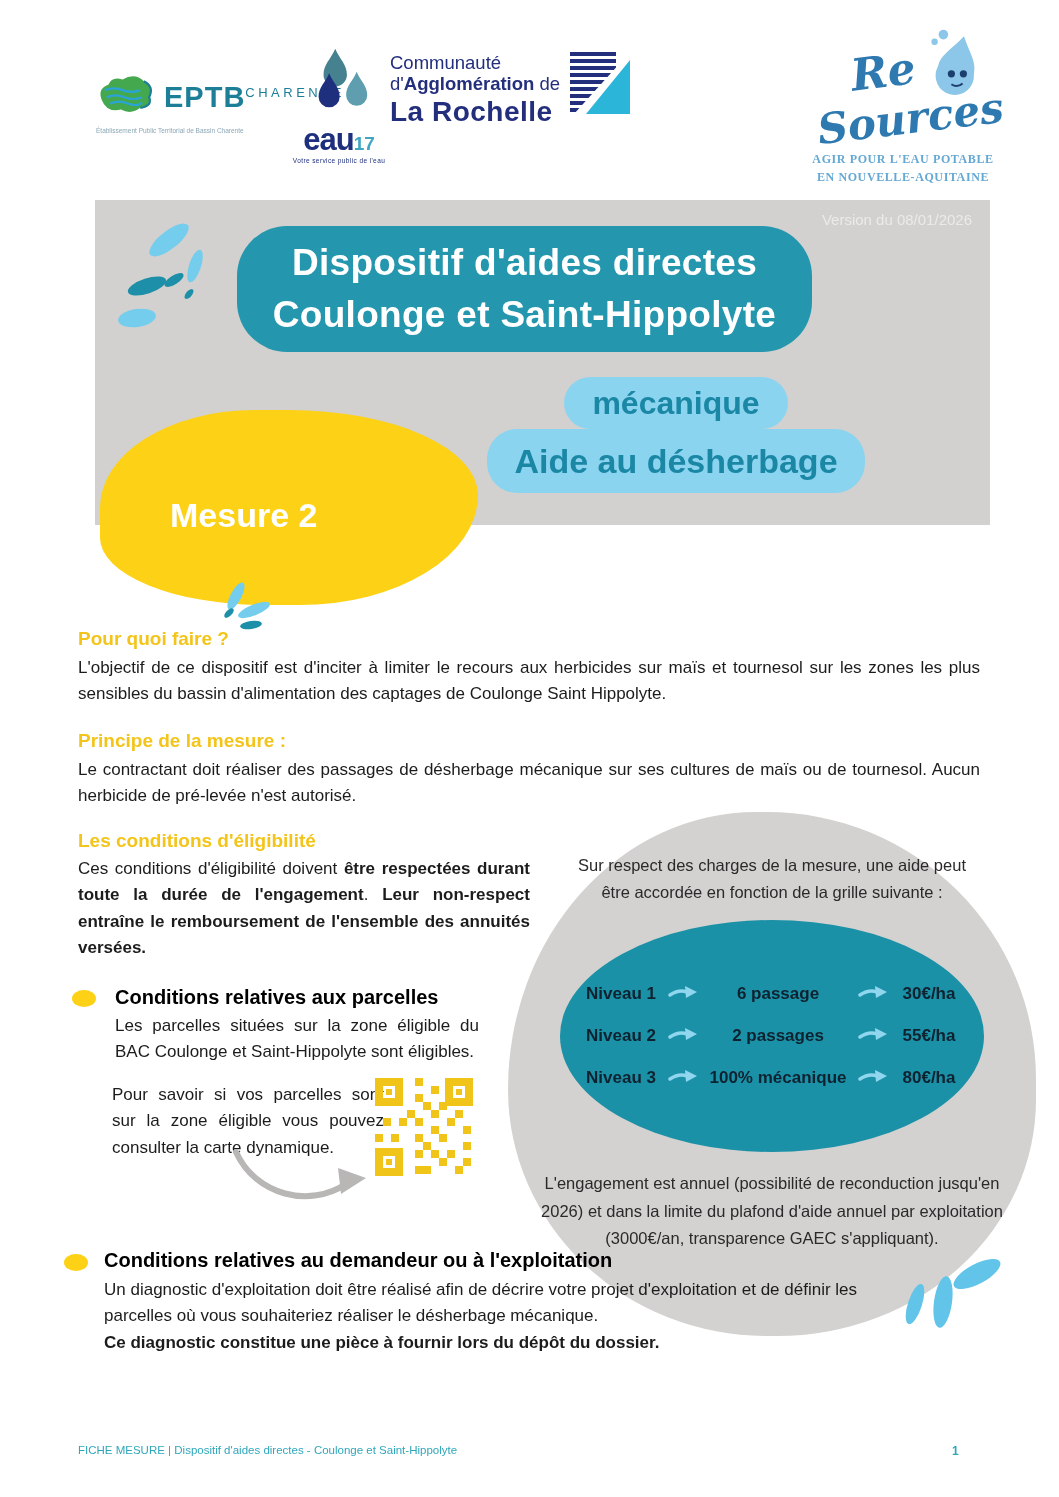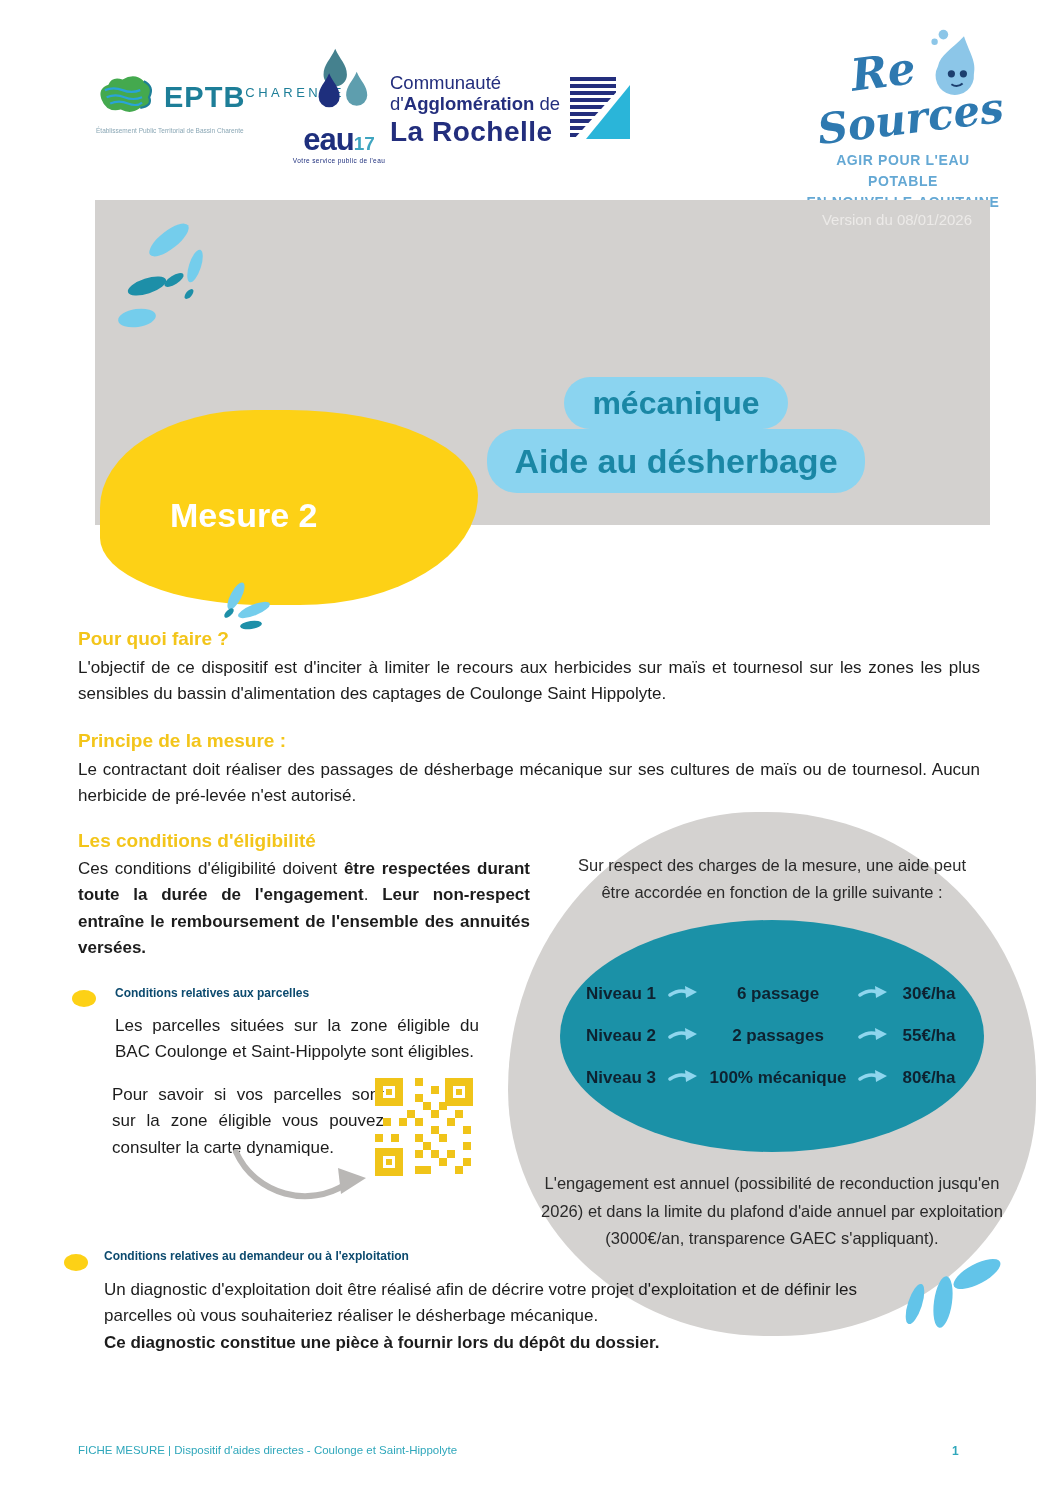--- a/index.html
+++ b/index.html
@@ -14,34 +14,34 @@
   .eptb-acronym{font-size:29px;font-weight:bold;color:#1d7e98;letter-spacing:1px;}
   .eptb-region{font-size:13px;color:#1d7e98;letter-spacing:3.5px;margin-top:3px;}
   .eptb-tagline{font-size:6.5px;color:#8aa7b5;margin-top:3px;white-space:nowrap;}
 
   .logo-eau17{left:283px;top:46px;width:112px;text-align:center;}
   .eau-word{line-height:1;margin-top:-2px;}
   .eau-main{font-size:31px;font-weight:bold;color:#1e2f7d;letter-spacing:-1px;}
   .eau-num{font-size:19px;font-weight:bold;color:#3fa5c0;}
   .eau-tagline{font-size:6.5px;color:#1e2f7d;letter-spacing:.4px;margin-top:2px;white-space:nowrap;}
 
-  .logo-lr{left:390px;top:72px;display:flex;align-items:center;gap:10px;}
+  .logo-lr{left:390px;top:52px;display:flex;gap:10px;}
   .lr-txt{line-height:1.15;color:#232e7d;}
   .lr-l1,.lr-l2{font-size:18.5px;}
   .lr-l2 b{font-weight:bold;}
   .lr-l3{font-size:28px;font-weight:bold;letter-spacing:.5px;margin-top:1px;}
 
   .logo-rs{left:803px;top:28px;width:200px;height:165px;}
   .rs-word{position:absolute;font-family:"DejaVu Serif",serif;font-style:italic;
            font-weight:bold;color:#2e79b0;transform:rotate(-7deg);line-height:1;}
   .rs-w1{left:48px;top:22px;font-size:44px;}
   .rs-w2{left:14px;top:70px;font-size:42px;}
   .rs-mascot{position:absolute;right:14px;top:0;}
   .rs-tagline{position:absolute;left:0;top:122px;width:100%;text-align:center;
-              font-size:14px;font-weight:bold;color:#64a8d4;letter-spacing:.6px;line-height:1.5;}
+              font-size:12px;font-weight:bold;color:#64a8d4;letter-spacing:.6px;line-height:1.5;font-family:Liberation Serif, serif;}
 
   
   .gray-banner{position:absolute;left:95px;top:200px;width:895px;height:325px;background:#d3d1cf;}
   .version{position:absolute;right:18px;top:11px;font-size:15px;color:#eceae8;}
   .splash-large{position:absolute;left:16px;top:20px;}
   .title-blob{position:absolute;left:142px;top:26px;width:575px;height:126px;background:#2497ae;
               border-radius:50px;display:flex;flex-direction:column;justify-content:center;
               align-items:center;}
   .title-line{color:#ffffff;font-weight:bold;font-size:37px;line-height:1.4;letter-spacing:.3px;
               text-align:center;white-space:nowrap;}
@@ -63,21 +63,21 @@
   .h-purpose{left:78px;top:628px;}
   .b-purpose{left:78px;top:655px;width:902px;}
   .h-principle{left:78px;top:730px;}
   .b-principle{left:78px;top:757px;width:902px;}
   .h-elig{left:78px;top:830px;}
   .b-elig{left:78px;top:856px;width:452px;}
 
   .bullet{position:absolute;width:24px;height:17px;background:#fdd116;border-radius:50%;}
   .bullet1{left:72px;top:990px;}
   .bullet2{left:64px;top:1254px;}
-  .sub-h{position:absolute;font-size:12px;font-weight:bold;color:#0c4a6e;}
+  .sub-h{position:absolute;font-size:20px;font-weight:bold;color:#000000;}
   .h-parcels{left:115px;top:986px;}
   .b-parcels1{left:115px;top:1013px;width:364px;}
   .b-parcels2{left:112px;top:1082px;width:272px;}
   .h-applicant{left:104px;top:1249px;}
   .b-applicant{left:104px;top:1277px;width:788px;text-align:left;}
   .b-applicant .bold-line{font-weight:bold;}
 
   .qr{position:absolute;left:375px;top:1078px;}
   .curve-arrow{position:absolute;left:228px;top:1146px;}
 
@@ -189,20 +189,24 @@
       <svg width="112" height="118" viewBox="0 0 112 118">
         <ellipse cx="58" cy="20" rx="24" ry="9" fill="#74cdec" transform="rotate(-38 58 20)"></ellipse>
         <ellipse cx="84" cy="46" rx="17" ry="6" fill="#74cdec" transform="rotate(-72 84 46)"></ellipse>
         <ellipse cx="63" cy="60" rx="11" ry="4.5" fill="#1d8fa8" transform="rotate(-32 63 60)"></ellipse>
         <ellipse cx="78" cy="74" rx="6" ry="3" fill="#1d8fa8" transform="rotate(-50 78 74)"></ellipse>
         <ellipse cx="36" cy="66" rx="20" ry="7.5" fill="#1d8fa8" transform="rotate(-18 36 66)"></ellipse>
         <ellipse cx="26" cy="98" rx="19" ry="9" fill="#74cdec" transform="rotate(-8 26 98)"></ellipse>
       </svg>
     </span>
 
+    <div class="title-blob">
+      <div class="title-line">Dispositif d'aides directes</div>
+      <div class="title-line">Coulonge et Saint-Hippolyte</div>
+    </div>
 
     <div class="subtitle">
       <div class="sub-box sub2">mécanique</div>
       <div class="sub-box sub1">Aide au désherbage</div>
     </div>
   </div>
 
   <div class="yellow-blob">
     <span class="measure">Mesure 2</span>
   </div>

